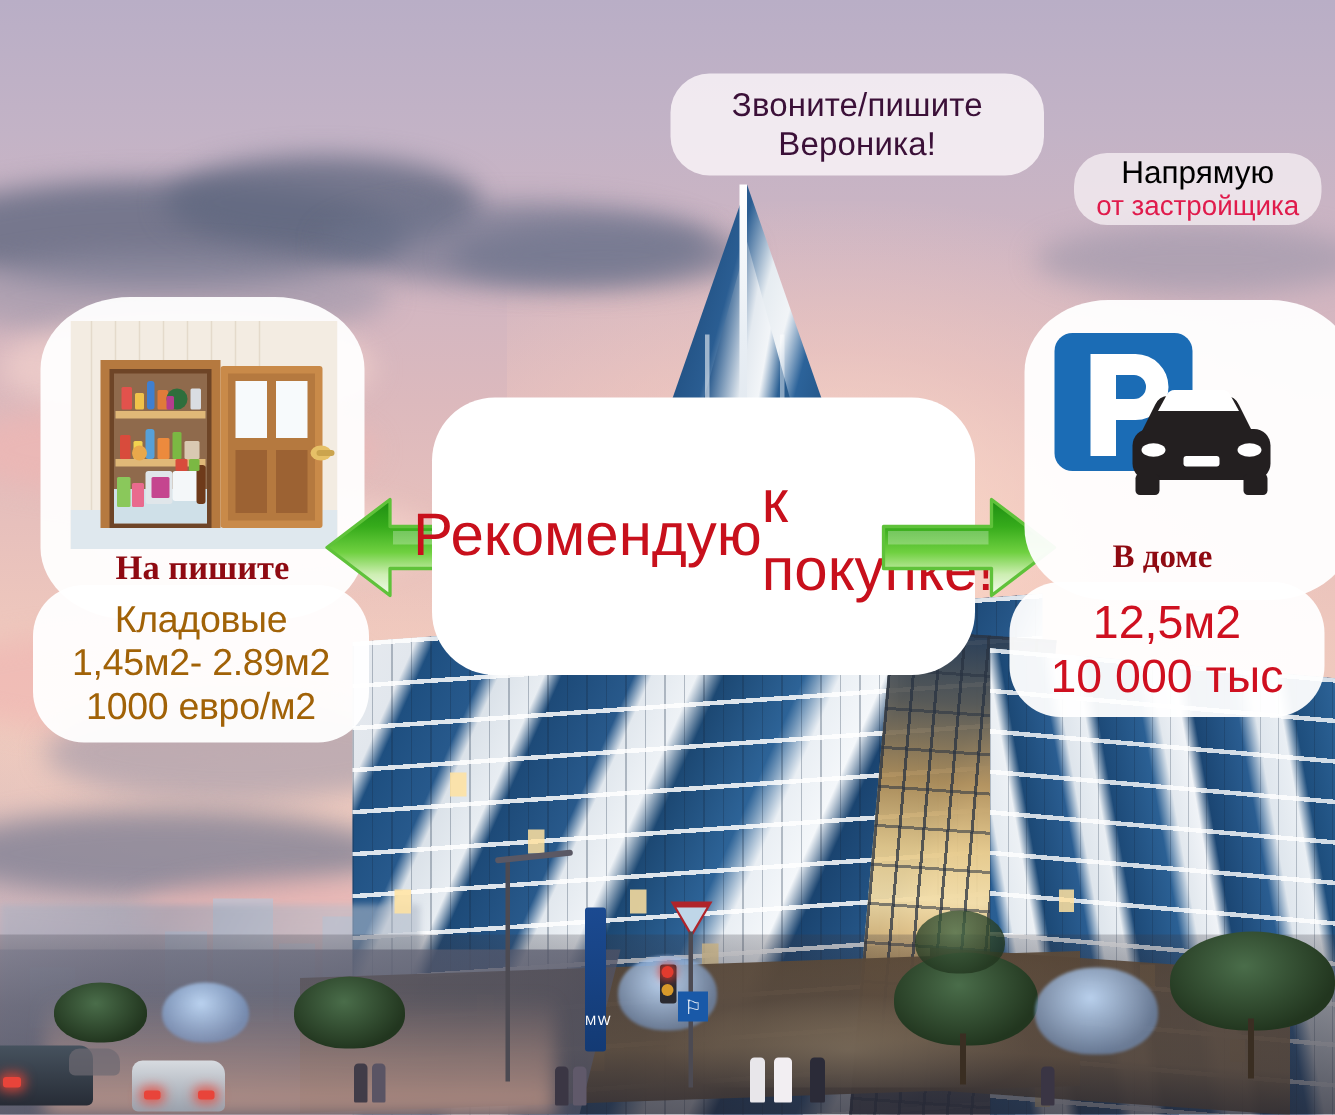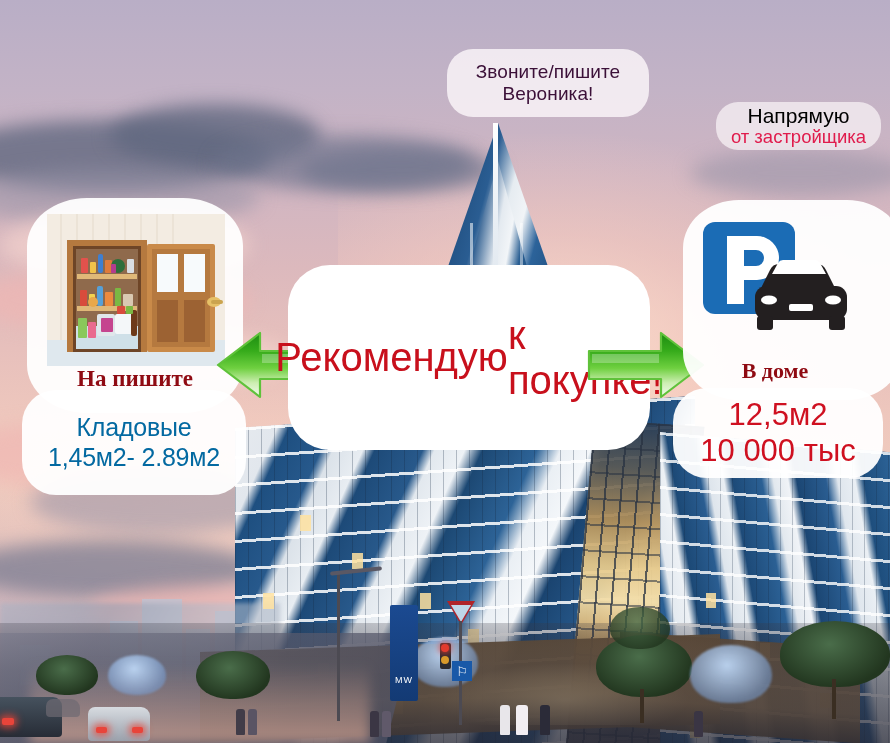--- a/index.html
+++ b/index.html
@@ -236,22 +236,22 @@
   
   .bubble {
     position:absolute;
     background:rgba(252,248,250,.80);
     border-radius:26px;
     display:flex; flex-direction:column;
     align-items:center; justify-content:center;
     text-align:center;
   }
   #call-bubble {
-    left:447px; top:49px; width:202px; height:68px;
-    color:#3b1038; font-size:19px; line-height:1.17;
+    left:447px; top:49px; width:249px; height:68px;
+    color:#3b1038; font-size:22px; line-height:1.17;
     letter-spacing:.1px;
   }
 
   #logo-block {
     position:absolute; left:718px; top:14px; width:160px; height:82px;
     display:flex; flex-direction:column; align-items:center; justify-content:flex-start;
   }
   #logo-mark { width:74px; height:46px; }
   .logo-word {
     margin-top:3px;
@@ -279,21 +279,21 @@
   .left-title {
     position:absolute; left:0; top:168px; width:216px;
     text-align:center; color:#8f0a12; font-size:23px;
     font-family:"Liberation Serif", serif; font-weight:bold;
   }
   #left-info {
     position:absolute; left:22px; top:390px; width:224px; height:105px;
     background:rgba(255,255,255,.95);
     border-radius:34px;
     display:flex; flex-direction:column; align-items:center; justify-content:center;
-    color:#0369a1; font-size:25px; line-height:1.17; letter-spacing:-.2px;
+    color:#a16207; font-size:25px; line-height:1.17; letter-spacing:-.2px;
   }
 
   
   #center-card {
     position:absolute; left:288px; top:265px; width:362px; height:185px;
     background:#ffffff; border-radius:42px;
     display:flex; flex-direction:row;
     align-items:center; justify-content:center;
     color:#c8101c; font-size:40px; line-height:1.12;
   }
@@ -400,21 +400,21 @@
     <div class="tree tree-blue" style="left:690px;bottom:40px;width:82px;height:58px;"></div>
     <div class="tree tree-blue" style="left:412px;bottom:56px;width:66px;height:50px;"></div>
     <div class="tree tree-dark" style="left:196px;bottom:44px;width:74px;height:48px;"></div>
     <div class="tree tree-blue" style="left:108px;bottom:48px;width:58px;height:40px;"></div>
     <div class="tree tree-dark" style="left:36px;bottom:48px;width:62px;height:40px;"></div>
     <div class="tree tree-dark" style="left:610px;bottom:94px;width:60px;height:42px;opacity:.8;"></div>
 
     <div class="pole" style="left:337px;bottom:22px;height:150px;"></div>
     <div style="position:absolute;left:330px;bottom:170px;width:52px;height:4px;background:#5a5864;border-radius:2px;transform:rotate(-6deg);"></div>
 
-    <div class="banner" style="left:390px;bottom:42px;width:28px;height:96px;">
+    <div class="banner" style="left:390px;bottom:42px;width:14px;height:96px;">
       <div style="margin-top:70px;font-size:9px;letter-spacing:1px;">MW</div>
     </div>
 
     <div class="yield-sign" style="left:447px;bottom:118px;"></div>
     <div class="yield-in" style="left:451px;bottom:121px;"></div>
 
     <div class="pole" style="left:459px;bottom:18px;height:104px;"></div>
     <div class="ped-sign" style="left:452px;bottom:62px;">⚐</div>
 
     <div class="tl-box" style="left:440px;bottom:74px;"></div>
@@ -515,20 +515,21 @@
         <ellipse cx="167" cy="88" rx="7" ry="5" fill="#e6c067"></ellipse>
         <rect x="164" y="86" width="12" height="4" fill="#cba44e" rx="2"></rect>
       </g>
     </svg>
     <div class="left-title">На пишите</div>
   </div>
 
   <div id="left-info">
     <div class="nowrap">Кладовые</div>
     <div class="nowrap">1,45м2- 2.89м2</div>
+    <div class="nowrap">1000 евро/м2</div>
   </div>
 
   <svg class="arrow" style="left:216px;top:325px;" viewBox="0 0 118 78">
     <defs>
       <linearGradient id="gL" x1="0" y1="0" x2="0" y2="1">
         <stop offset="0%" stop-color="#1d8c12"></stop>
         <stop offset="28%" stop-color="#36ab1b"></stop>
         <stop offset="55%" stop-color="#6fd040"></stop>
         <stop offset="78%" stop-color="#cdeeb2"></stop>
         <stop offset="100%" stop-color="#f4fbef"></stop>

